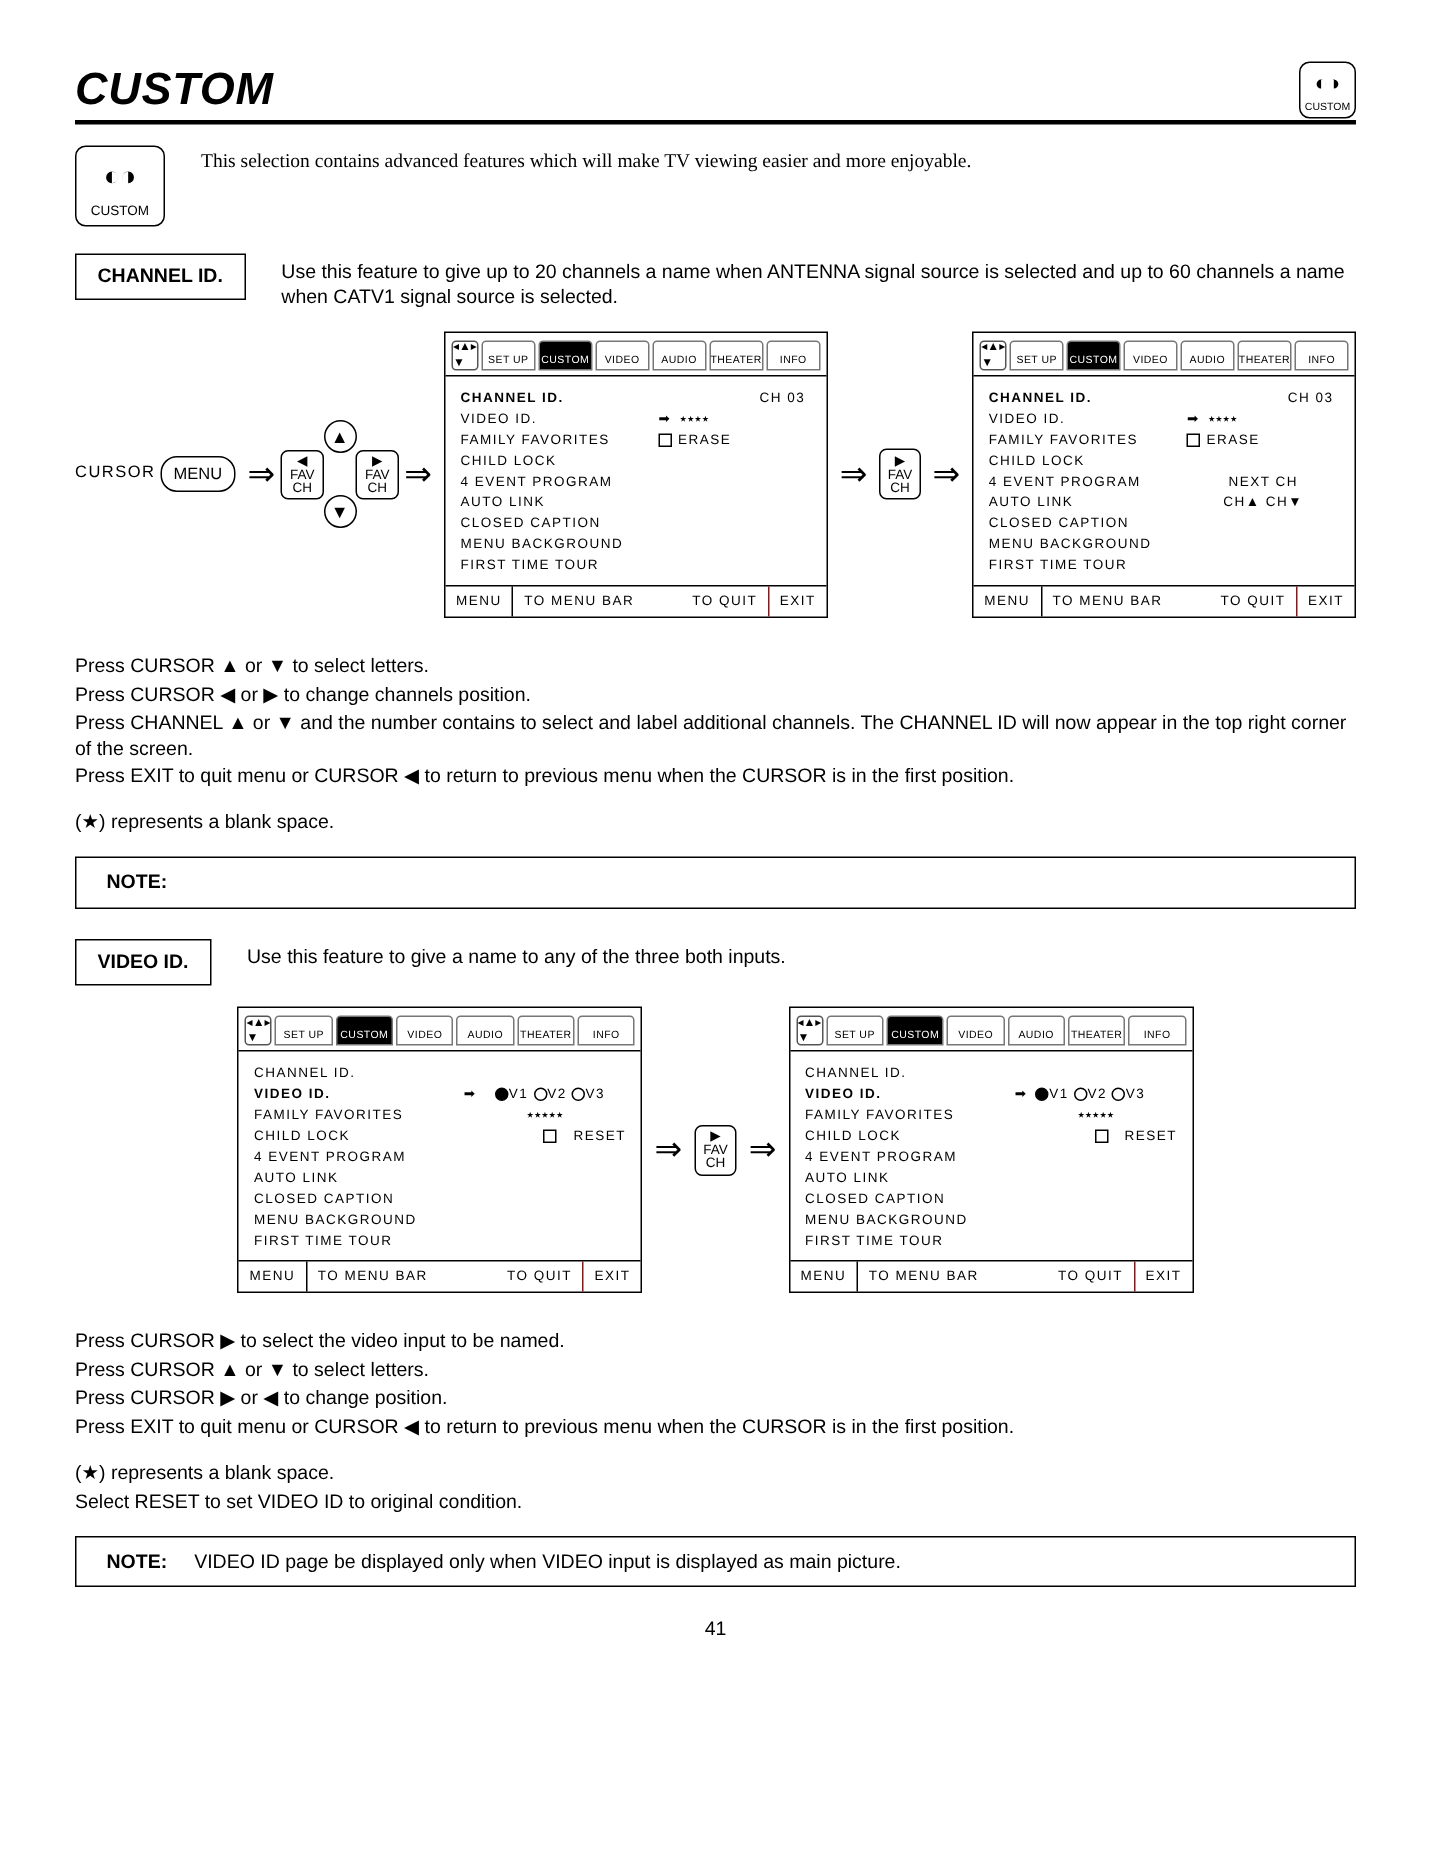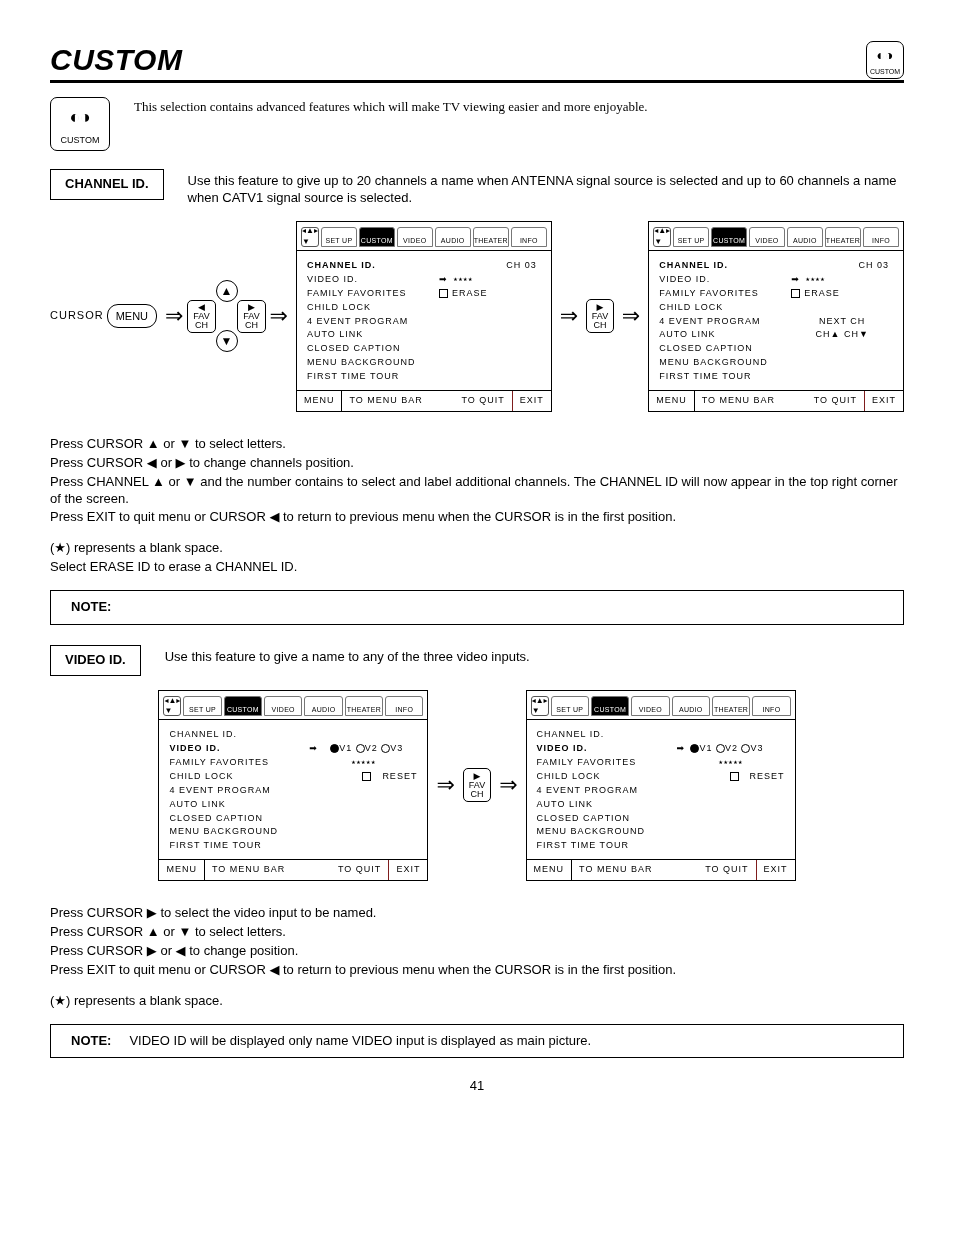--- a/index.html
+++ b/index.html
@@ -234,30 +234,29 @@
 </div>
 
 <div class="para-block">
   <div class="para">Press CURSOR ▲ or ▼ to select letters.</div>
   <div class="para">Press CURSOR ◀ or ▶ to change channels position.</div>
   <div class="para">Press CHANNEL ▲ or ▼ and the number contains to select and label additional channels.  The CHANNEL ID will now appear in the top right corner of the screen.</div>
   <div class="para">Press EXIT to quit menu or CURSOR ◀ to return to previous menu when the CURSOR is in the first position.</div>
 </div>
 <div class="para-block">
   <div class="para">(★) represents a blank space.</div>
-  <div class="para">Select ERASE ID to erase a CHANNEL ID.</div>
 </div>
 
 <div class="note-box">
   <div class="lbl">NOTE:</div>
 </div>
 
 <div class="row-labeled">
   <div class="label-box">VIDEO ID.</div>
-  <div class="desc">Use this feature to give a name to any of the three video inputs.</div>
+  <div class="desc">Use this feature to give a name to any of the three both inputs.</div>
 </div>
 
 <div class="diagram-row">
 
   <div class="osd">
     <div class="osd-tabs">
       <div class="tab-arrow">◂▲▸<br>▼</div>
       <div class="tab">
           <span class="sq"></span>
           <span>SET UP</span>
@@ -374,20 +373,21 @@
 </div>
 
 <div class="para-block">
   <div class="para">Press CURSOR ▶ to select the video input to be named.</div>
   <div class="para">Press CURSOR ▲ or ▼ to select letters.</div>
   <div class="para">Press CURSOR ▶ or ◀ to change position.</div>
   <div class="para">Press EXIT to quit menu or CURSOR ◀ to return to previous menu when the CURSOR is in the first position.</div>
 </div>
 <div class="para-block">
   <div class="para">(★) represents a blank space.</div>
+  <div class="para">Select RESET to set VIDEO ID to original condition.</div>
 </div>
 
 <div class="note-box">
   <div class="lbl">NOTE:</div>
-  <div class="txt">VIDEO ID will be displayed only name VIDEO input is displayed as main picture.</div>
+  <div class="txt">VIDEO ID page be displayed only when VIDEO input is displayed as main picture.</div>
 </div>
 
 <div class="pgnum">41</div>
 
 </body></html>

